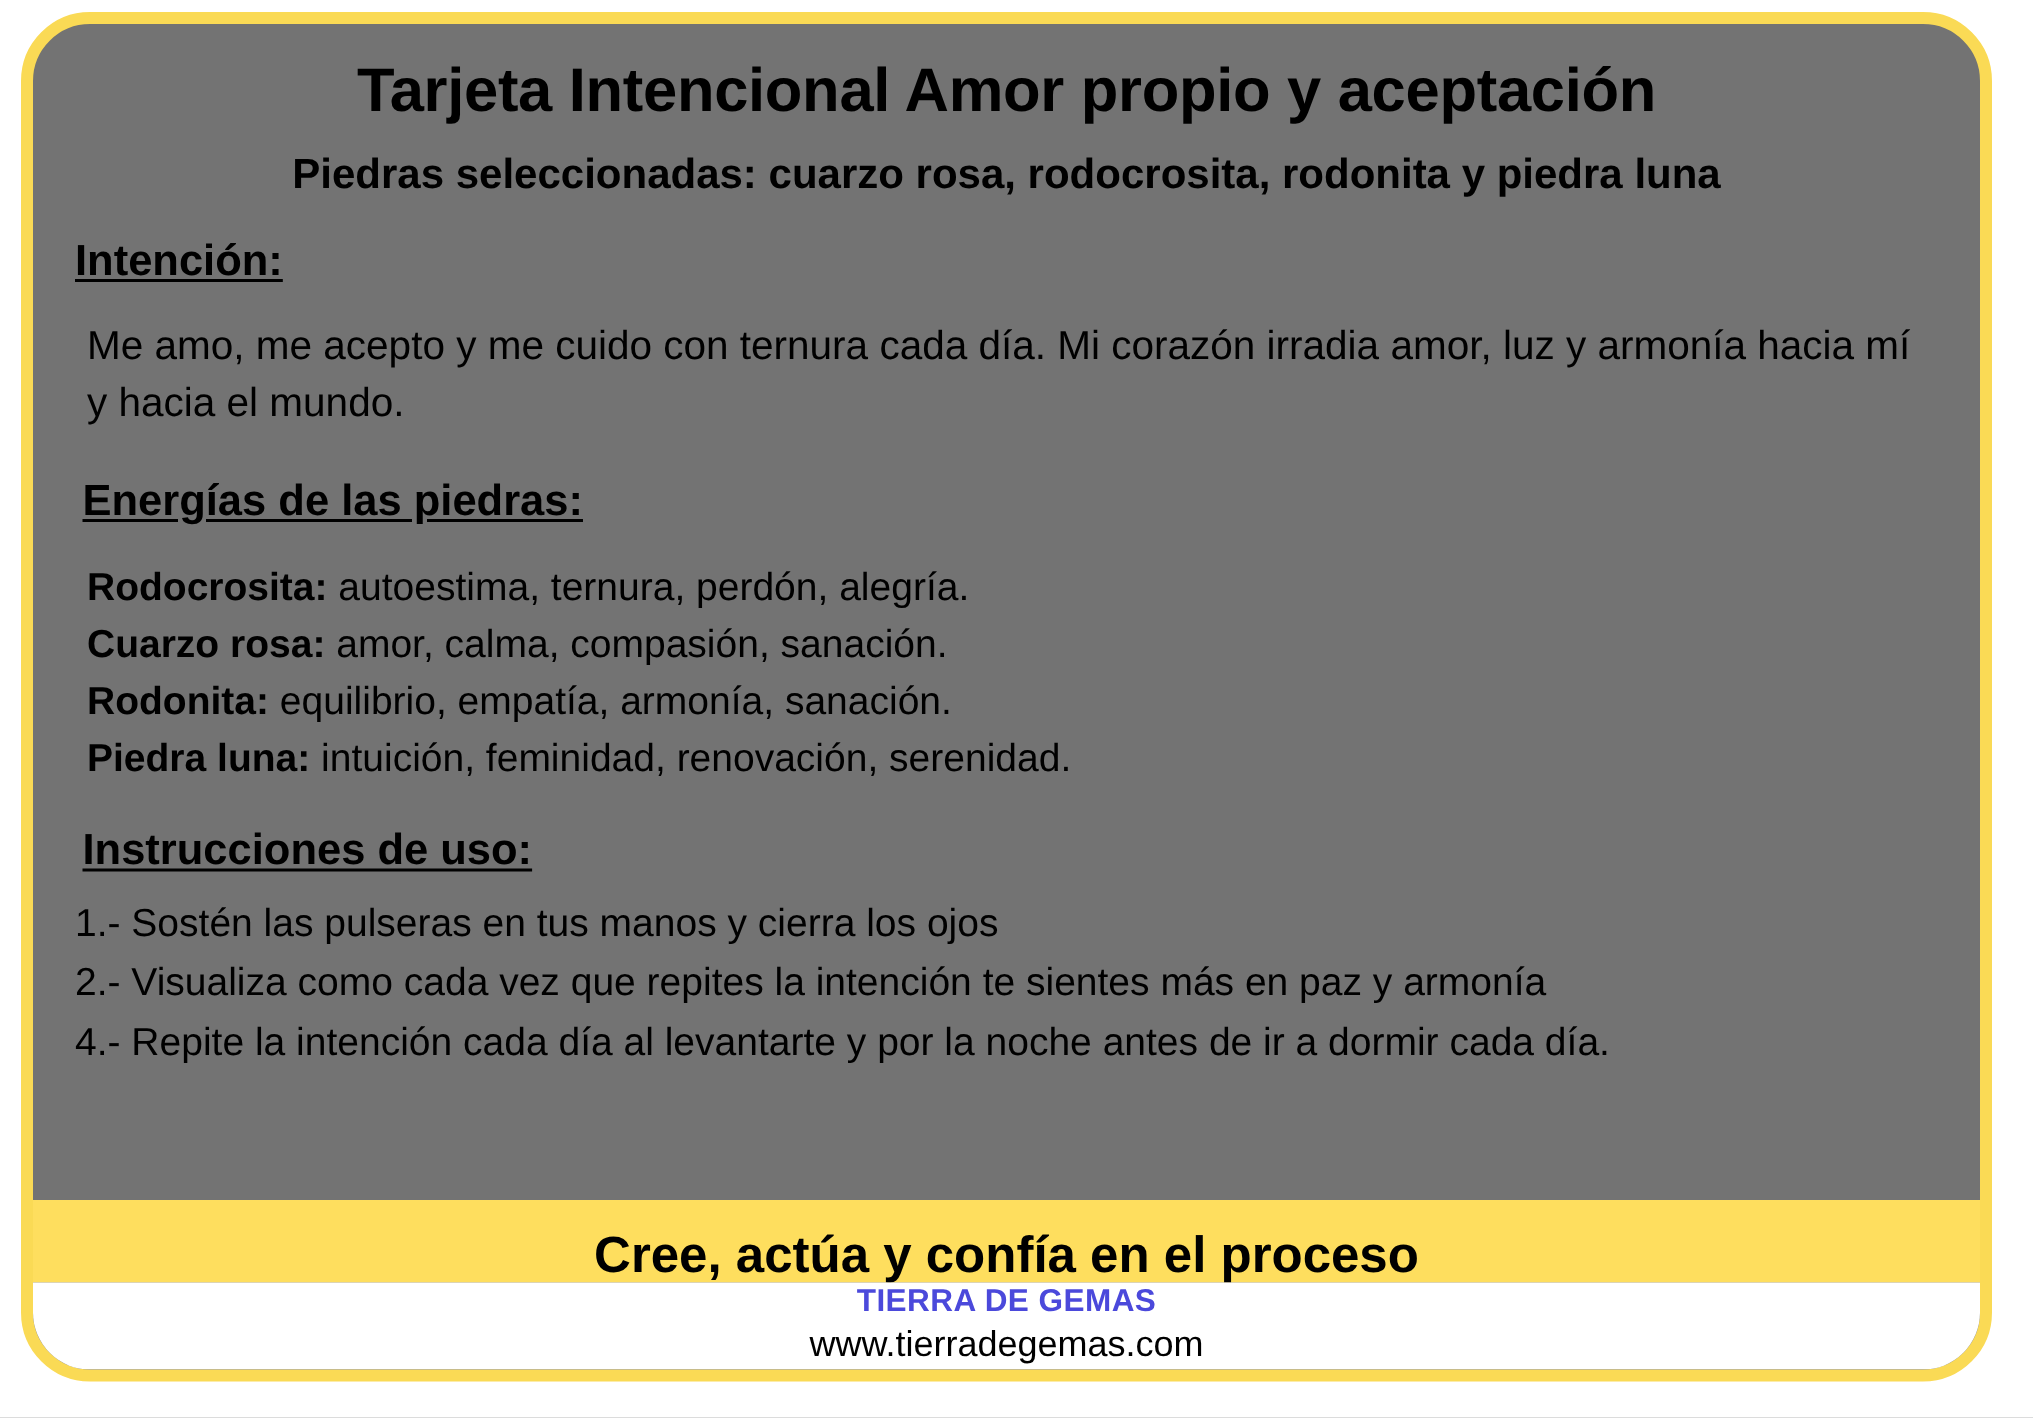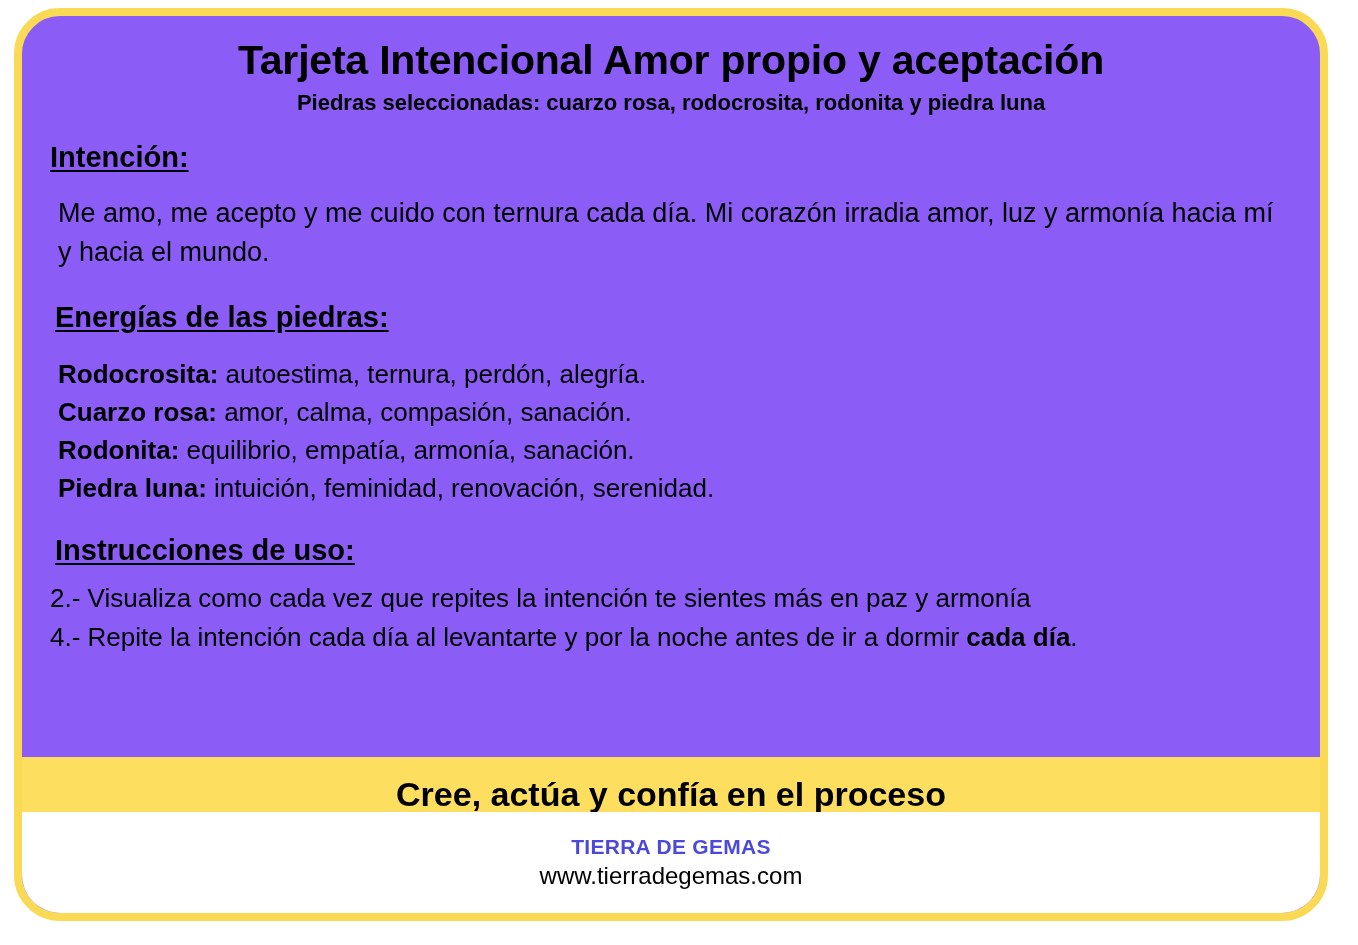--- a/index.html
+++ b/index.html
@@ -18,21 +18,21 @@
 
   .card {
     position: absolute;
     left: 14px;
     top: 8px;
     width: 1314px;
     height: 913px;
     box-sizing: border-box;
     border: 8px solid #FADA55;
     border-radius: 46px;
-    background: #8b5cf6;
+    background: #737373;
     overflow: hidden;
     display: flex;
     flex-direction: column;
   }
 
   .card-body {
     flex: 1 1 auto;
     padding: 0;
     position: relative;
   }
@@ -43,24 +43,24 @@
     padding-top: 22px;
   }
   .main-title {
     font-size: 41px;
     font-weight: bold;
     line-height: 1.12;
     letter-spacing: -0.2px;
     margin: 0;
   }
   .subtitle {
-    font-size: 22px;
+    font-size: 28px;
     font-weight: bold;
     line-height: 1.15;
-    margin: 6px 0 0 0;
+    margin: 16px 0 0 0;
   }
 
   
   .section-heading {
     font-size: 29px;
     font-weight: bold;
     text-decoration: underline;
     text-underline-offset: 3px;
     margin: 0;
   }
@@ -100,21 +100,21 @@
   .instructions {
     margin: 12px 0 0 28px;
     list-style: none;
     padding: 0;
   }
   .instructions li {
     font-size: 26px;
     line-height: 1.52;
   }
   .strong-inline {
-    font-weight: bold;
+    font-weight: normal;
     text-align: center;
   }
 
   
   .banner {
     flex: 0 0 auto;
     background: #FEDE5E;
     height: 55px;
     display: flex;
     align-items: center;
@@ -123,21 +123,21 @@
   .banner-text {
     font-size: 34px;
     font-weight: bold;
     line-height: 1;
     margin-top: 19px;
   }
 
   
   .footer {
     flex: 0 0 auto;
-    height: 101px;
+    height: 58px;
     background: #ffffff;
     display: flex;
     flex-direction: column;
     align-items: center;
     justify-content: center;
   }
   .brand {
     font-size: 21px;
     font-weight: bold;
     color: #4B49DB;
@@ -183,20 +183,23 @@
       </li>
       <li>
         <span class="stone-name">Piedra luna:</span>
         <span>intuición, feminidad, renovación, serenidad.</span>
       </li>
     </ul>
 
     <h3 class="section-heading heading-instrucciones">Instrucciones de uso:</h3>
     <ul class="instructions">
       <li>
+        <span>1.- Sostén las pulseras en tus manos y cierra los ojos</span><span class="strong-inline"></span><span></span>
+      </li>
+      <li>
         <span>2.- Visualiza como cada vez que repites la intención te sientes más en paz y armonía</span><span class="strong-inline"></span><span></span>
       </li>
       <li>
         <span>4.- Repite la intención cada día al levantarte y por la noche antes de ir a dormir </span><span class="strong-inline">cada día</span><span>.</span>
       </li>
     </ul>
 
   </div>
 
   <div class="banner">

